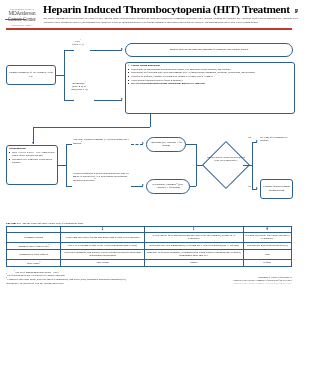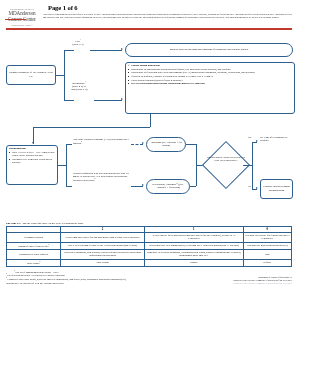--- a/index.html
+++ b/index.html
@@ -172,20 +172,21 @@
         <div class="logo-tag">THE UNIVERSITY OF TEXAS</div>
         <div class="logo-md">MDAnderson</div>
         <div class="logo-cc">
           <span>Cancer Center</span>
           <span class="logo-strike"></span>
         </div>
         <div class="logo-sub">Making Cancer History®</div>
       </div>
       <div class="hdr-main">
         <div class="title-line">
+          <div class="doc-title">Heparin Induced Thrombocytopenia (HIT) Treatment</div>
           <div class="page-num">Page 1 of 6</div>
         </div>
         <div class="disclaimer">This practice algorithm has been specifically developed for MD Anderson using a multidisciplinary approach and taking into consideration circumstances particular to MD Anderson, including the following: MD Anderson's specific patient population; MD Anderson's services and structure; and MD Anderson's clinical information. Moreover, this algorithm is not intended to replace the independent medical or professional judgment of physicians or other health care providers. This algorithm should not be used to treat pregnant women.</div>
       </div>
     </div>
     <div class="hdr-rule"></div>
   </div>
 
   <div class="flow">
 

